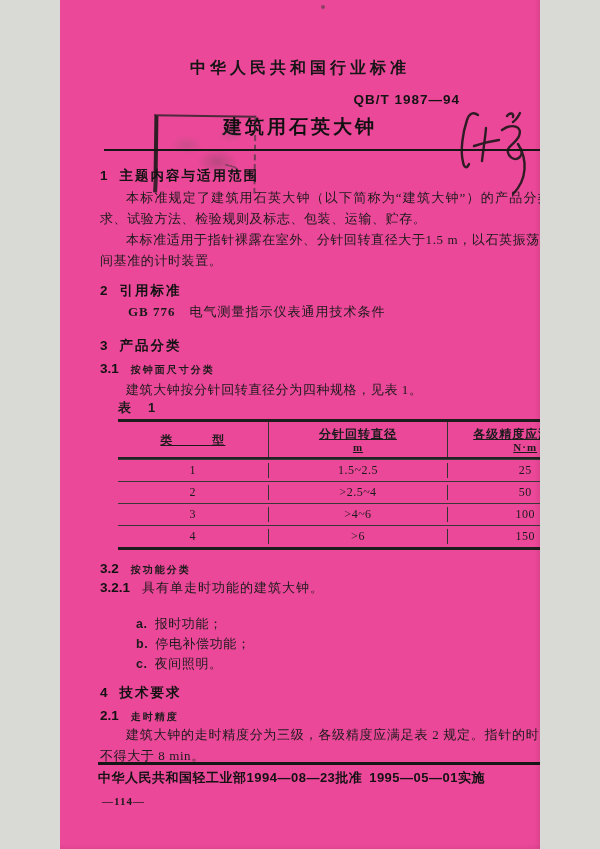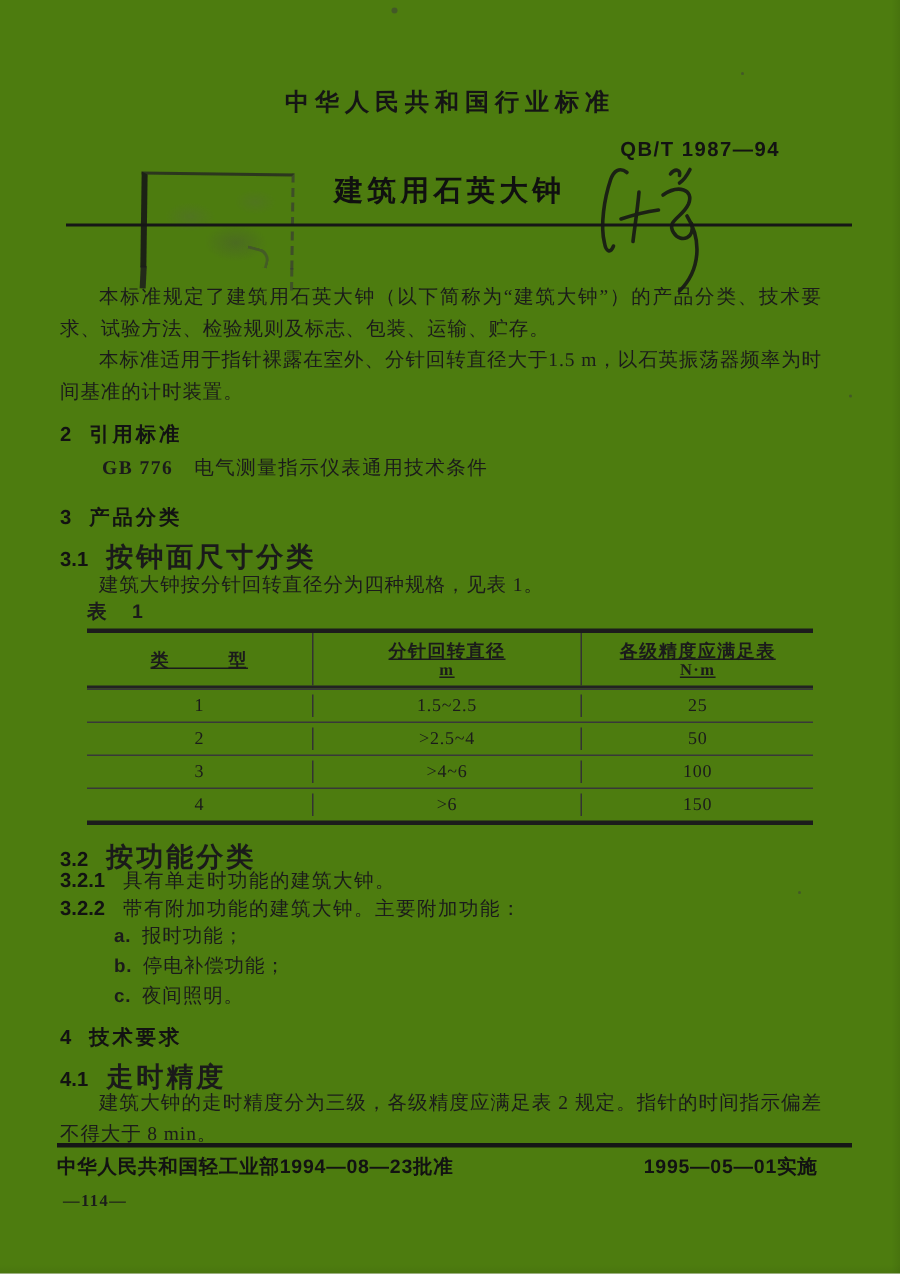--- a/index.html
+++ b/index.html
@@ -1,18 +1,18 @@
 <!DOCTYPE html>
 <html><head>
 <meta charset="utf-8">
 <style>
   html,body { margin:0; padding:0; background:#d9d9d6; }
   .page {
-    position:relative; width:600px; height:849px; margin:0 auto;
-    background:#4d7c0f; overflow:hidden;
+    position:relative; width:480px; height:849px; margin:0 auto;
+    background:#ec4899; overflow:hidden;
     font-family:"Liberation Serif", serif; color:#1b1b1b;
   }
   .abs { position:absolute; }
   .heading { font-family:"Liberation Sans", sans-serif; font-weight:bold; }
 
   .org-line { top:58px; left:0; right:0; text-align:center;
     font-size:16px; letter-spacing:4px; color:#151515; }
   .std-no { top:92px; right:80px; font-size:13.5px; letter-spacing:1px; color:#131313; }
   .doc-title { top:114px; left:0; right:0; text-align:center;
     font-size:19px; letter-spacing:3px; color:#101010; }
@@ -39,21 +39,21 @@
   .stamp-curl { position:absolute; right:14px; bottom:2px; width:14px; height:10px;
     border:2px solid rgba(60,60,60,.5); border-left:none; border-bottom:none;
     border-radius:0 8px 0 0; transform:rotate(14deg); }
 
   .signature { left:392px; top:106px; }
 
   .clause { left:40px; white-space:nowrap; }
   .cnum { display:inline-block; margin-right:12px; font-size:13.5px; color:#121212; }
   .ctitle-l1 { font-size:13.5px; letter-spacing:2px; color:#121212; }
   .ctitle-l2 { font-family:"Liberation Serif", serif; font-weight:600;
-    font-size:18px; letter-spacing:2px; color:#1a1a1a;margin-top:32px; }
+    font-size:10px; letter-spacing:2px; color:#1a1a1a;margin-top:32px; }
   .cinline { font-family:"Liberation Serif", serif; font-weight:normal;
     font-size:13px; letter-spacing:1px; color:#1b1b1b; }
 
   .body-text { left:40px; width:508px; font-size:13px; line-height:21px;
     letter-spacing:0.6px; text-align:justify; }
   .indent { text-indent:2em; }
 
   .ref-line { left:68px; font-size:13px; letter-spacing:1px;text-align:center; }
   .ref-no { margin-right:14px; font-weight:600; }
 
@@ -108,20 +108,23 @@
     <path d="M34,22 C33,34 31,46 30,55"></path>
     <path d="M22,40 C31,37 40,35 47,34"></path>
     <path d="M55,10 C58,6 62,7 61,11"></path>
     <path d="M68,7 C66,11 64,14 61,16"></path>
     <path d="M50,24 C60,17 71,20 67,30 C63,39 52,41 57,49 C62,57 72,52 69,43"></path>
     <path d="M66,38 C76,54 75,74 61,88"></path>
   </svg>
 
   <div class="abs rule rule-top"></div>
 
+  <div class="abs clause" style="top:166px">
+    <span class="cnum heading">1</span><span class="heading ctitle-l1">主题内容与适用范围</span>
+  </div>
   <div class="abs body-text indent" style="top:187px">本标准规定了建筑用石英大钟（以下简称为“建筑大钟”）的产品分类、技术要求、试验方法、检验规则及标志、包装、运输、贮存。</div>
   <div class="abs body-text indent" style="top:229px">本标准适用于指针裸露在室外、分针回转直径大于1.5 m，以石英振荡器频率为时间基准的计时装置。</div>
 
   <div class="abs clause" style="top:281px">
     <span class="cnum heading">2</span><span class="heading ctitle-l1">引用标准</span>
   </div>
   <div class="abs ref-line" style="top:303px">
     <span class="ref-no">GB 776</span><span>电气测量指示仪表通用技术条件</span>
   </div>
 
@@ -171,39 +174,36 @@
       <div class="cell c3 val">150</div>
     </div>
   </div>
 
   <div class="abs clause" style="top:559px">
     <span class="cnum heading">3.2</span><span class="ctitle-l2">按功能分类</span>
   </div>
   <div class="abs clause" style="top:578px">
     <span class="cnum heading">3.2.1</span><span class="cinline">具有单走时功能的建筑大钟。</span>
   </div>
-  <div class="abs clause" style="top:597px">
-    <span class="cnum heading">3.2.2</span><span class="cinline">带有附加功能的建筑大钟。主要附加功能：</span>
-  </div>
 
   <div class="abs list-item" style="top:615px">
     <span class="li-letter heading">a.</span><span>报时功能；</span>
   </div>
   <div class="abs list-item" style="top:635px">
     <span class="li-letter heading">b.</span><span>停电补偿功能；</span>
   </div>
   <div class="abs list-item" style="top:655px">
     <span class="li-letter heading">c.</span><span>夜间照明。</span>
   </div>
 
   <div class="abs clause" style="top:683px">
     <span class="cnum heading">4</span><span class="heading ctitle-l1">技术要求</span>
   </div>
   <div class="abs clause" style="top:706px">
-    <span class="cnum heading">4.1</span><span class="ctitle-l2">走时精度</span>
+    <span class="cnum heading">2.1</span><span class="ctitle-l2">走时精度</span>
   </div>
   <div class="abs body-text indent" style="top:724px">建筑大钟的走时精度分为三级，各级精度应满足表 2 规定。指针的时间指示偏差不得大于 8 min。</div>
 
   <div class="abs rule rule-bottom"></div>
   <div class="abs footer-approval heading">中华人民共和国轻工业部1994—08—23批准</div>
   <div class="abs footer-impl heading">1995—05—01实施</div>
   <div class="abs page-num">—114—</div>
 
   <div class="speck" style="left:261px; top:5px; width:4px; height:4px;"></div>
   <div class="speck" style="left:494px; top:48px; width:2px; height:2px;"></div>

